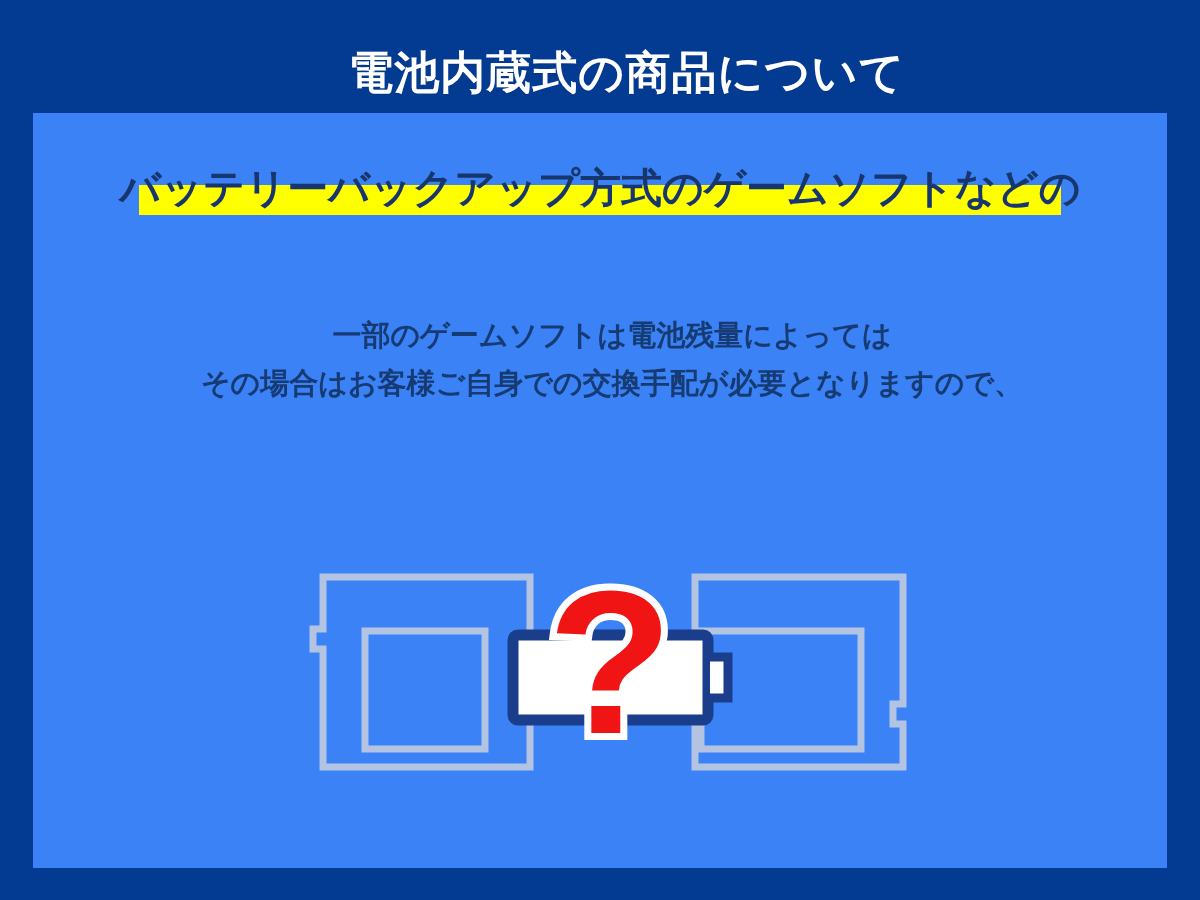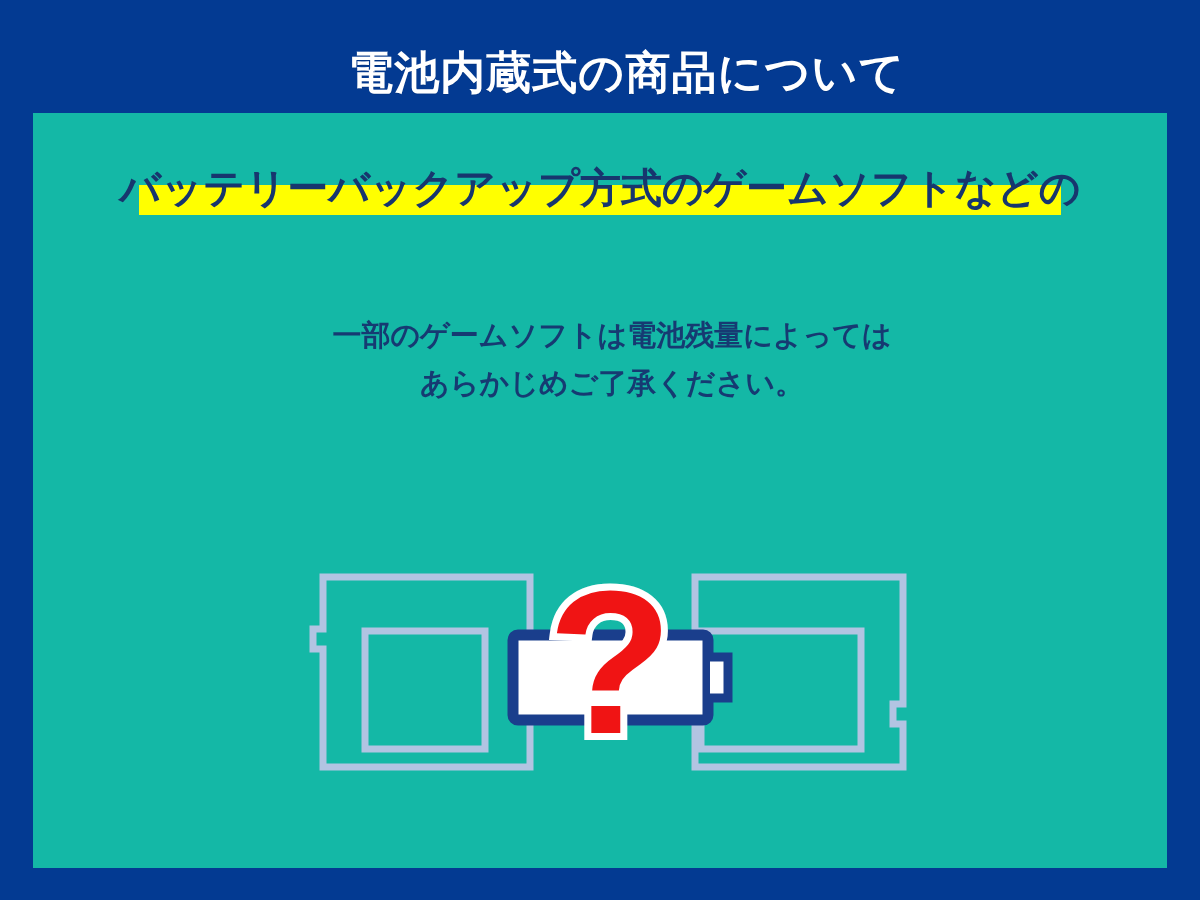--- a/index.html
+++ b/index.html
@@ -45,21 +45,21 @@
     text-shadow: 0 1px 0 rgba(0,0,0,0.10);
   }
 
   
   .panel {
     position: absolute;
     left: 33px;
     top: 113px;
     width: 1134px;
     height: 755px;
-    background: #14b8a6;
+    background: #3b82f6;
   }
 
   
   .headline {
     position: absolute;
     left: 0;
     top: 44px;
     width: 1134px;
     text-align: center;
   }
@@ -134,21 +134,21 @@
 
     <div class="headline">
       <span class="headline-line line1">
         <span class="hl-band"></span>
         <span class="hl-text">バッテリーバックアップ方式のゲームソフトなどの</span>
       </span>
     </div>
 
     <div class="body-text">
       <span class="body-line">一部のゲームソフトは電池残量によっては</span>
-      <span class="body-line">あらかじめご了承ください。</span>
+      <span class="body-line">その場合はお客様ご自身での交換手配が必要となりますので、</span>
     </div>
 
     <div class="illustration">
       <svg viewBox="0 0 620 230" xmlns="http://www.w3.org/2000/svg">
 
         <g>
           <path d="M 18 16 L 225 16 L 225 206 L 18 206 L 18 88 L 8 88 L 8 68 L 18 68 Z" fill="none" stroke="#B2C4E2" stroke-width="7" stroke-linejoin="miter"></path>
           <rect x="60" y="70" width="120" height="118" fill="none" stroke="#B2C4E2" stroke-width="7"></rect>
         </g>
 

